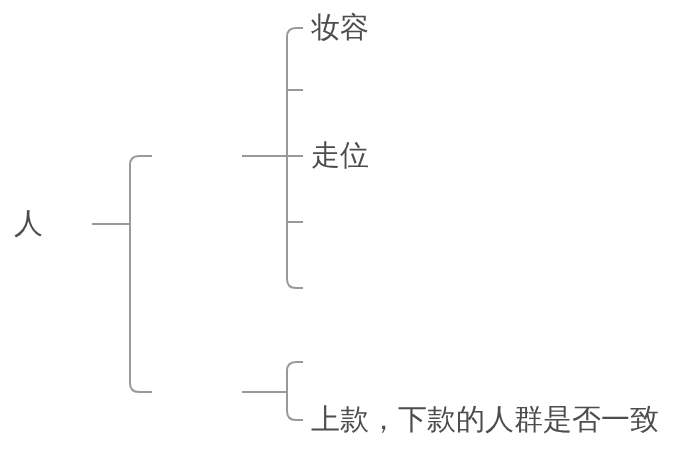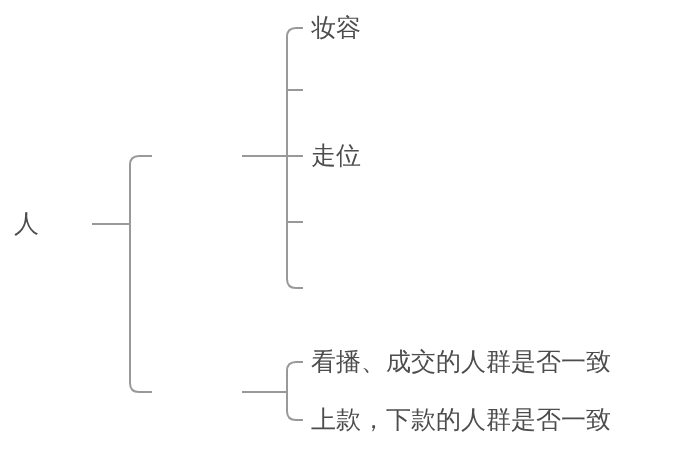--- a/index.html
+++ b/index.html
@@ -30,21 +30,21 @@
   }
   .connectors path {
     fill: none;
     stroke: currentColor;
     stroke-width: 2;
     stroke-linecap: butt;
   }
   .node {
     position: absolute;
     transform: translateY(-50%);
-    font-size: 25px;
+    font-size: 29px;
     line-height: 1.1;
     color: var(--text-color);
     white-space: nowrap;
     cursor: default;
     user-select: none;
   }
 </style>
 </head>
 <body>
 
@@ -66,16 +66,15 @@
 
     <path d="M303 362 H296 Q287 362 287 371 V411 Q287 420 296 420 H303"></path>
   </svg>
 
   <div class="node" style="left:14px;top:224px">人</div>
 
 
   <div class="node" style="left:311px;top:28px">妆容</div>
   <div class="node" style="left:311px;top:156px">走位</div>
 
-  <div class="node" style="left:311px;top:362px">看播、成交的人群是否一致</div>
   <div class="node" style="left:311px;top:420px">上款，下款的人群是否一致</div>
 
 </div>
 
 </body></html>

